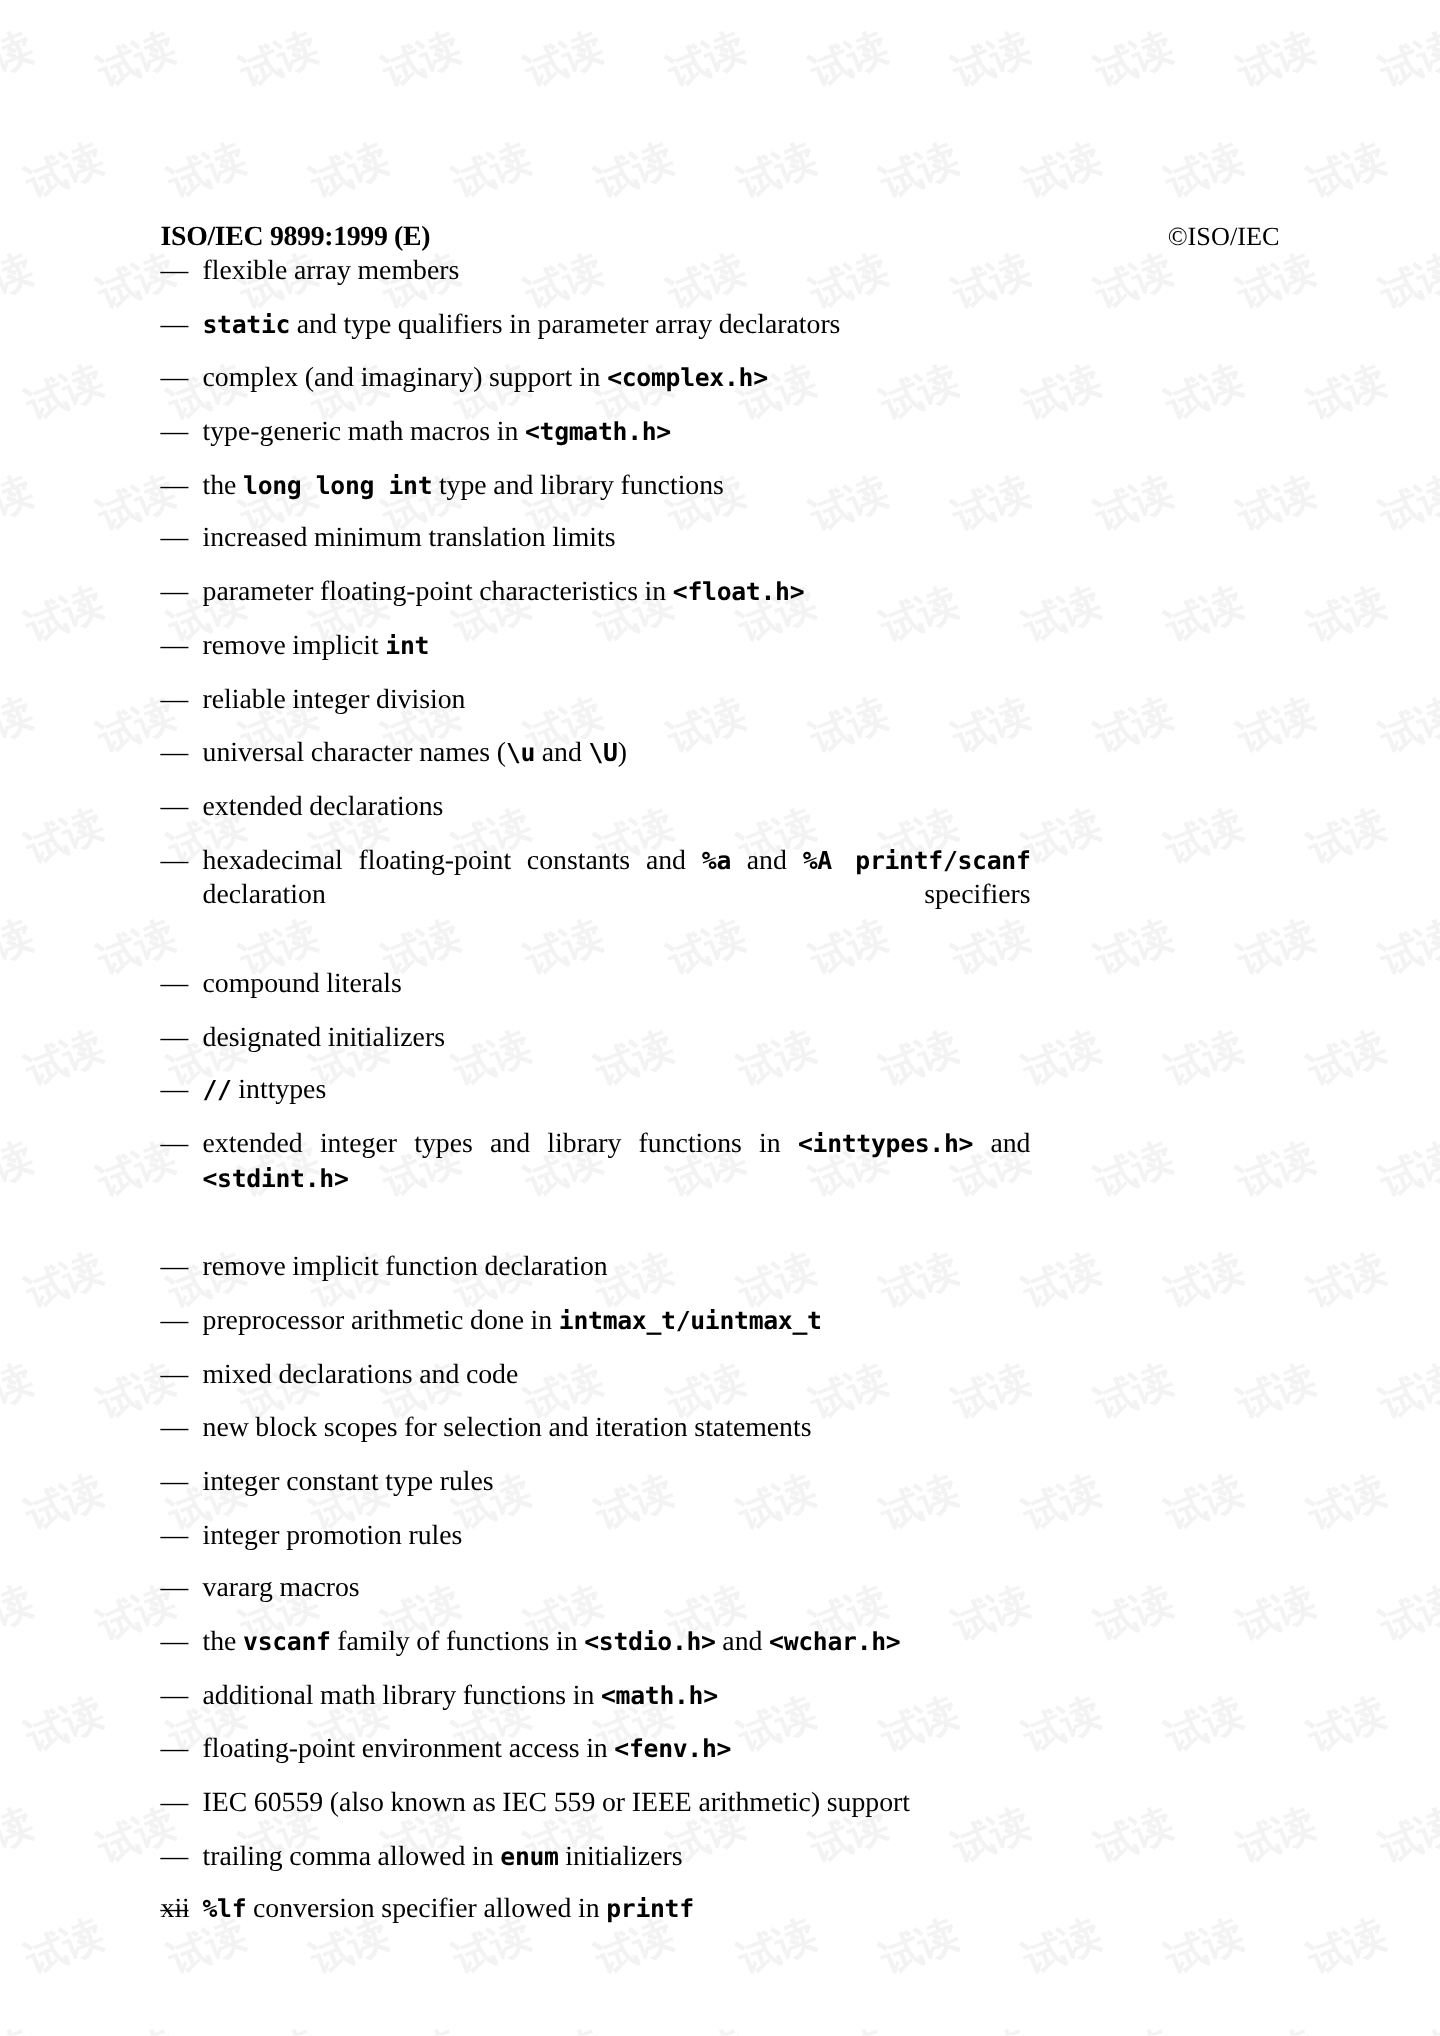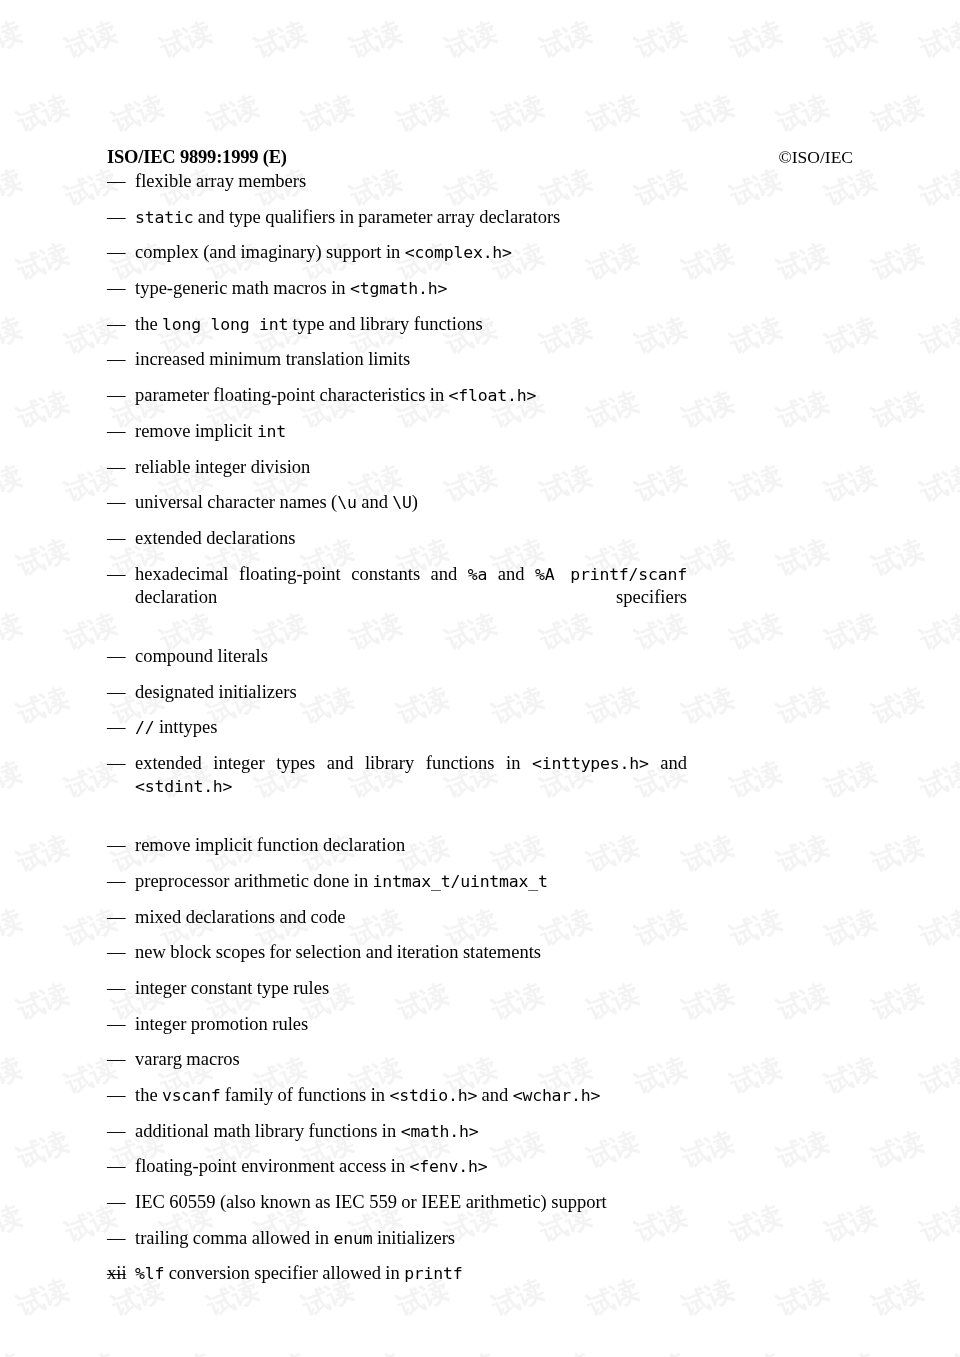--- a/index.html
+++ b/index.html
@@ -98,21 +98,21 @@
     word-spacing: -0.2px;
   }
   .item.wrap .txt { text-align: justify; }
   .item.wrap .txt::after {
     content: "";
     display: inline-block;
     width: 100%;
   }
   code, .mono {
     font-family: "DejaVu Sans Mono", "Liberation Mono", monospace;
-    font-weight: 400;
+    font-weight: 700;
     font-size: 16.5px;
     letter-spacing: -0.2px;
   }
 
   #footer {
     position: absolute;
     left: 107px;
     right: 107px;
     top: 1263px;
     height: 26px;

